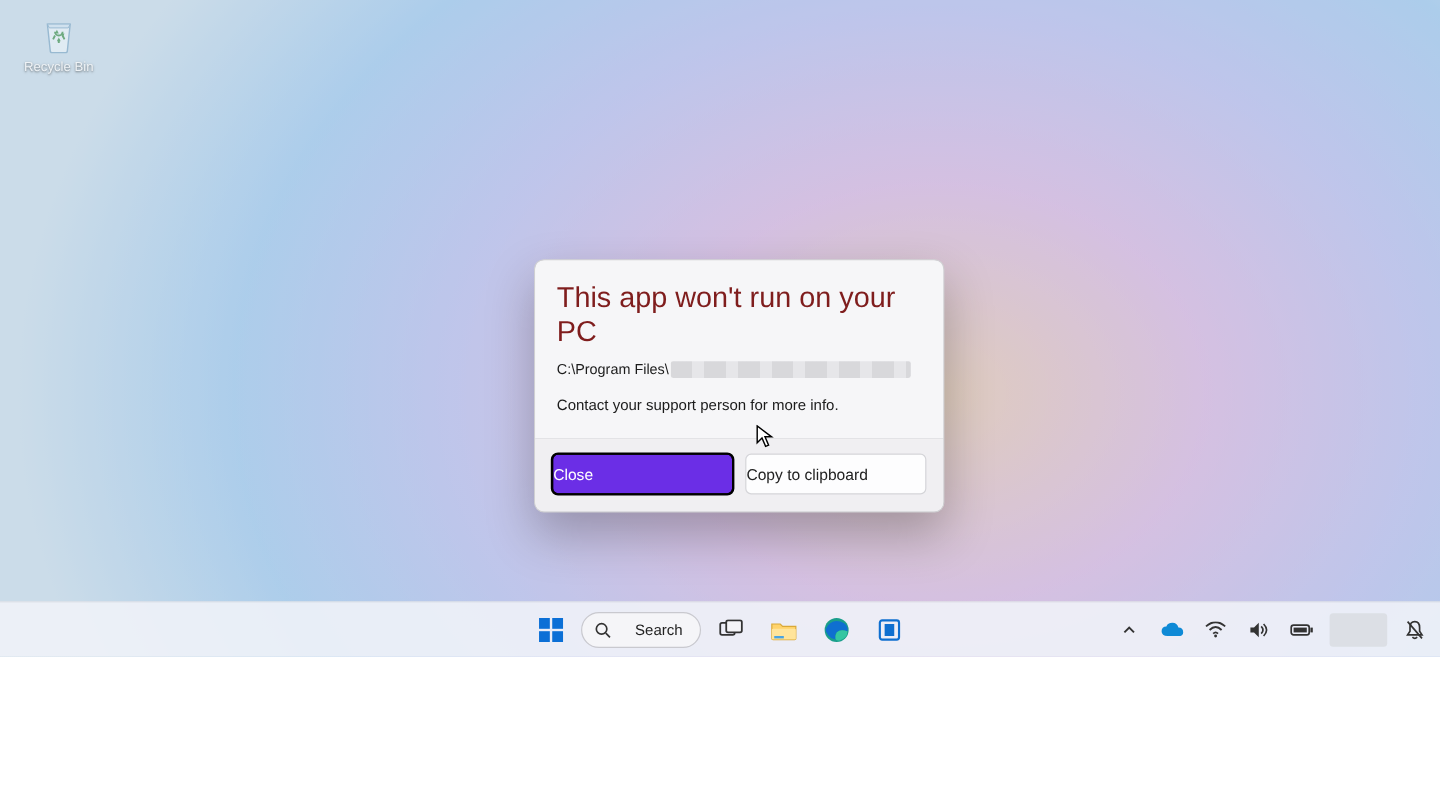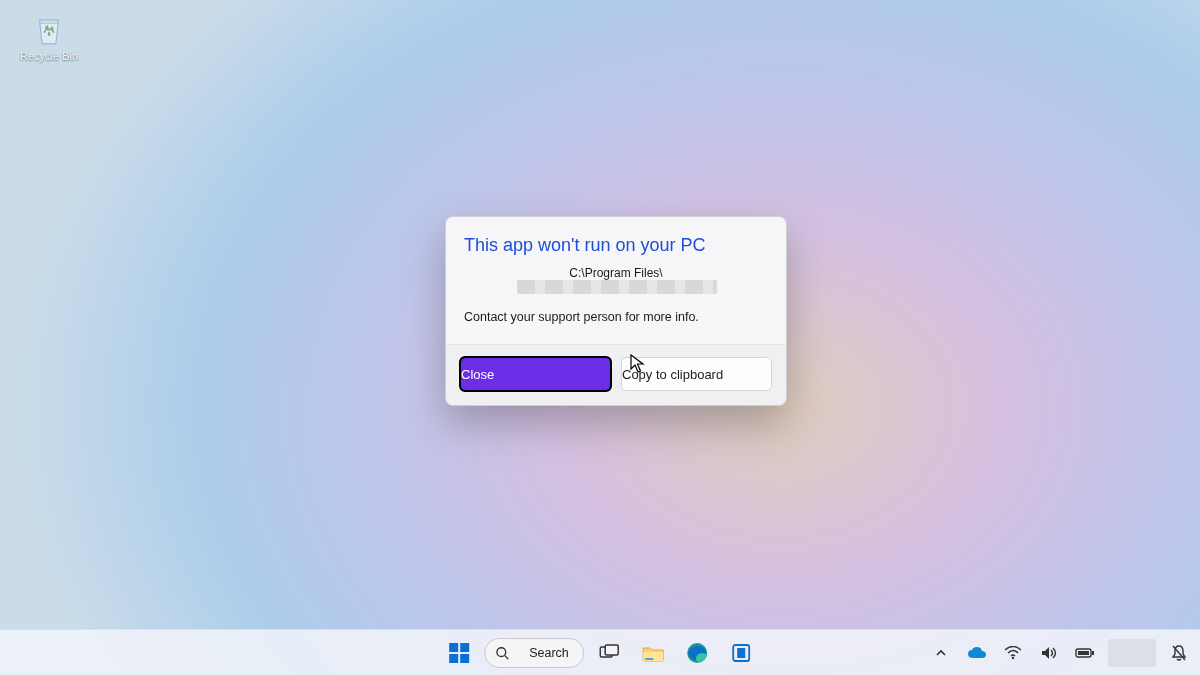--- a/index.html
+++ b/index.html
@@ -1,21 +1,21 @@
 <!DOCTYPE html>
 <html><head>
   <meta charset="utf-8">
   <style>
     * { box-sizing: border-box; margin: 0; padding: 0; }
     html, body { width: 1200px; height: 675px; overflow: hidden; font-family: "Segoe UI", Arial, sans-serif; }
     
     
     .desktop {
       position: relative;
-      width: 1200px; height: 675px;
+      width: 1200px; height: 547px;
       background: radial-gradient(ellipse 900px 700px at 65% 60%,
                     rgba(255,180,120,.55) 0%,
                     rgba(230,130,220,.45) 25%,
                     rgba(150,140,255,.4) 45%,
                     rgba(80,170,255,.4) 65%,
                     rgba(200,220,235,1) 85%),
                   linear-gradient(180deg,#c9d7e3 0%,#cbd8e2 100%);
     }
     
     .desktop::after{
@@ -41,22 +41,22 @@
     .dialog {
       position: absolute; left: 445px; top: 216px;
       width: 342px;
       background: #f4f4f6;
       border: 1px solid #cfcfd2;
       border-radius: 8px;
       box-shadow: 0 18px 40px rgba(0,0,0,.25);
       z-index: 10;
     }
     .dialog-body { padding: 18px 18px 14px 18px; background:#f6f6f8; border-radius:8px 8px 0 0;}
-    .dialog-title { font-size: 18px; font-weight: 400; color:#1d4ed8; margin-bottom: 10px; }
-    .dialog-path { font-size: 12px; color:#1b1b1b; margin-bottom: 2px; display:flex; align-items:center;flex-direction:column; }
+    .dialog-title { font-size: 24px; font-weight: 400; color:#7f1d1d; margin-bottom: 10px; }
+    .dialog-path { font-size: 12px; color:#1b1b1b; margin-bottom: 2px; display:flex; align-items:center; }
     .dialog-path .redact {
       display:inline-block; width: 200px; height:14px; margin-left:2px;
       background: repeating-linear-gradient(90deg,#d8d8db 0 18px,#e6e6e9 18px 28px);
       filter: blur(.3px); border-radius:2px;
     }
     .dialog-msg { font-size: 12.5px; color:#1b1b1b; margin-top: 16px; margin-bottom: 6px; }
     .dialog-divider { height:1px; background:#e3e3e6;}
     .dialog-actions {
       display:flex; gap:10px; padding: 12px 14px 14px;
       background:#f0eff2; border-radius:0 0 8px 8px;

